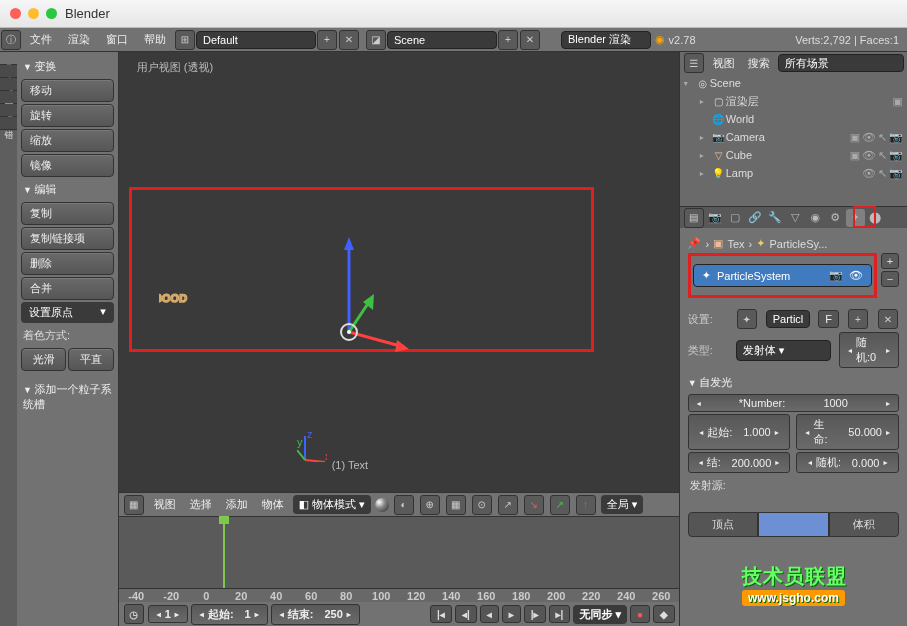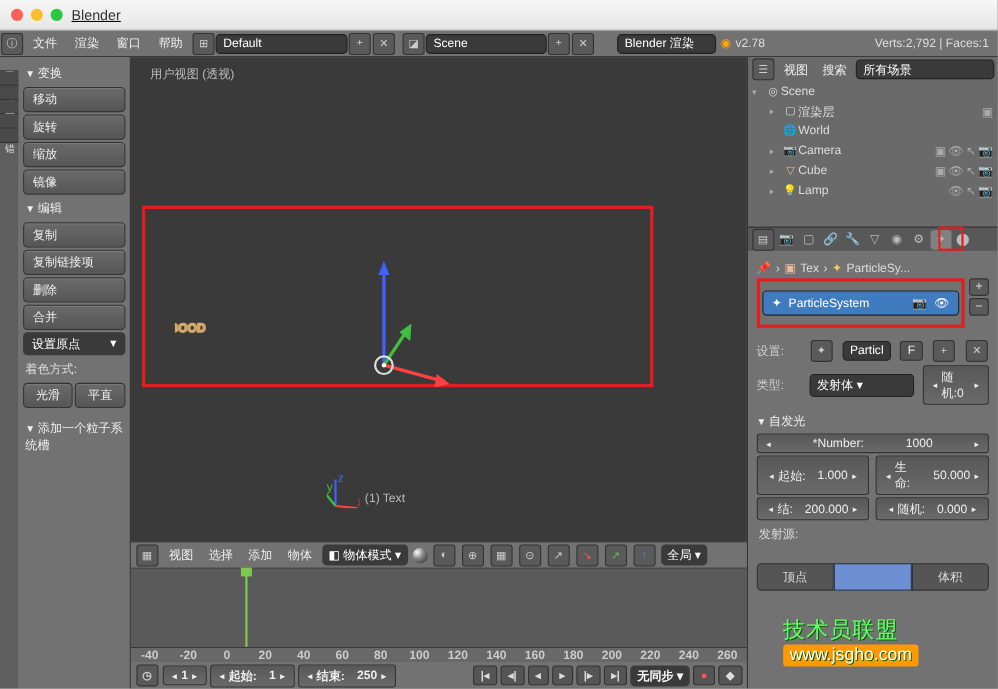--- a/index.html
+++ b/index.html
@@ -1,17 +1,17 @@
 <!DOCTYPE html>
 <html><head>
 <meta charset="utf-8">
 <style>
 * { margin: 0; padding: 0; box-sizing: border-box; font-family: "Microsoft YaHei", Arial, sans-serif; font-size: 11px; user-select: none; }
 body { background: #a0a0a0; width: 907px; height: 626px; overflow: hidden; }
-.titlebar { height: 28px; background: linear-gradient(#f6f6f6,#e6e6e6); display: flex; align-items: center; padding: 0 10px; border-bottom: 1px solid #bbb; text-decoration: underline; }
+.titlebar { height: 28px; background: linear-gradient(#f6f6f6,#e6e6e6); display: flex; align-items: center; padding: 0 10px; border-bottom: 1px solid #bbb; }
 .tb-dots { display: flex; gap: 7px; }
 .dot { width: 11px; height: 11px; border-radius: 50%; }
 .dot.r { background: #ff5f57; } .dot.y { background: #ffbd2e; } .dot.g { background: #28c940; }
 .tb-title { margin-left: 8px; font-size: 13px; color: #333; }
 
 .topbar { height: 24px; background: #727272; display: flex; align-items: center; color: #ddd; border-bottom: 1px solid #333; }
 .ico-btn { width: 20px; height: 20px; display: inline-flex; align-items: center; justify-content: center; background: #5a5a5a; border: 1px solid #333; border-radius: 3px; margin: 0 1px; color: #ccc; font-size: 10px; }
 .menu-item { padding: 0 8px; color: #eee; cursor: default; text-align: center; }
 .dd { background: #3a3a3a; color: #fff; border: 1px solid #222; border-radius: 4px; height: 18px; display: flex; align-items: center; padding: 0 6px; }
 .stats { margin-left: auto; color: #ddd; padding-right: 8px; }
@@ -29,21 +29,21 @@
 .panel-hdr::before { content: "▼ "; font-size: 9px; }
 .tool-btn { background: linear-gradient(#6a6a6a,#565656); border: 1px solid #333; border-radius: 4px; color: #eee; padding: 3px 8px; margin: 2px 0; display: block; text-align: left; box-shadow: inset 0 1px 0 rgba(255,255,255,.1); }
 .tool-row { display: flex; gap: 2px; }
 .tool-row .tool-btn { flex: 1; text-align: center; }
 .tool-dd { background: #3a3a3a; color: #fff; border-radius: 4px; padding: 3px 8px; margin: 2px 0; display: flex; justify-content: space-between; }
 .tool-label { color: #ddd; padding: 3px 2px; }
 
 .viewport-wrap { flex: 1; display: flex; flex-direction: column; }
 .viewport { flex: 1; background: #3a3a3a; position: relative; overflow: hidden; }
 .view-label { position: absolute; top: 8px; left: 18px; color: #bbb; }
-.view-text { position: absolute; top: 395px; left: 213px; color: #bbb; }
+.view-text { position: absolute; top: 407px; left: 213px; color: #bbb; }
 .redbox { position: absolute; border: 3px solid #e02020; }
 .grid { position: absolute; inset: 0; }
 .axis-gizmo { position: absolute; left: 178px; top: 380px; width: 30px; height: 30px; }
 .manip { position: absolute; left: 200px; top: 180px; }
 
 .view-header { height: 24px; background: #727272; display: flex; align-items: center; color: #ddd; padding: 0 4px; gap: 4px; border-top: 1px solid #333; }
 .vh-item { padding: 0 5px; color: #eee; }
 .vh-dd { background: #3a3a3a; border-radius: 4px; padding: 2px 6px; color: #fff; display: flex; align-items: center; gap: 3px; }
 .sphere { width: 14px; height: 14px; border-radius: 50%; background: radial-gradient(circle at 30% 30%, #fff, #888 40%, #222); display: inline-block; }
 
@@ -87,23 +87,23 @@
 .prop-hdr { padding: 4px 0; color: #eee; }
 .prop-hdr::before { content: "▼ "; font-size: 9px; }
 .numrow { display: flex; gap: 6px; margin: 2px 0; }
 .numrow .numfield { flex: 1; font-size: 10px; justify-content: center; }
 .seg3 { display: flex; margin: 16px 0; }
 .seg3 div { flex: 1; text-align: center; padding: 4px; background: #555; border: 1px solid #333; color: #ddd; }
 .seg3 div.on { background: #6d8fd4; color: #fff; }
 .seg3 div:first-child { border-radius: 4px 0 0 4px; }
 .seg3 div:last-child { border-radius: 0 4px 4px 0; }
 
-.watermark { position: absolute; right: 72px; bottom: 20px; color: #6f6; font-weight: normal; text-shadow: 1px 1px 0 #060; pointer-events: none; }
+.watermark { position: absolute; right: 60px; bottom: 20px; color: #6f6; font-weight: bold; text-shadow: 1px 1px 0 #060; pointer-events: none; }
 .watermark .big { font-size: 20px; letter-spacing: 1px; }
-.watermark .url { font-size: 16px; color: #fff; background: #f90; padding: 1px 6px; border-radius: 3px; display: inline-block; }
+.watermark .url { font-size: 12px; color: #fff; background: #f90; padding: 1px 6px; border-radius: 3px; display: inline-block; }
 </style>
 </head>
 <body>
 
 <div class="titlebar">
   <div class="tb-dots">
     <div class="dot r"></div>
     <div class="dot y"></div>
     <div class="dot g"></div>
   </div>

